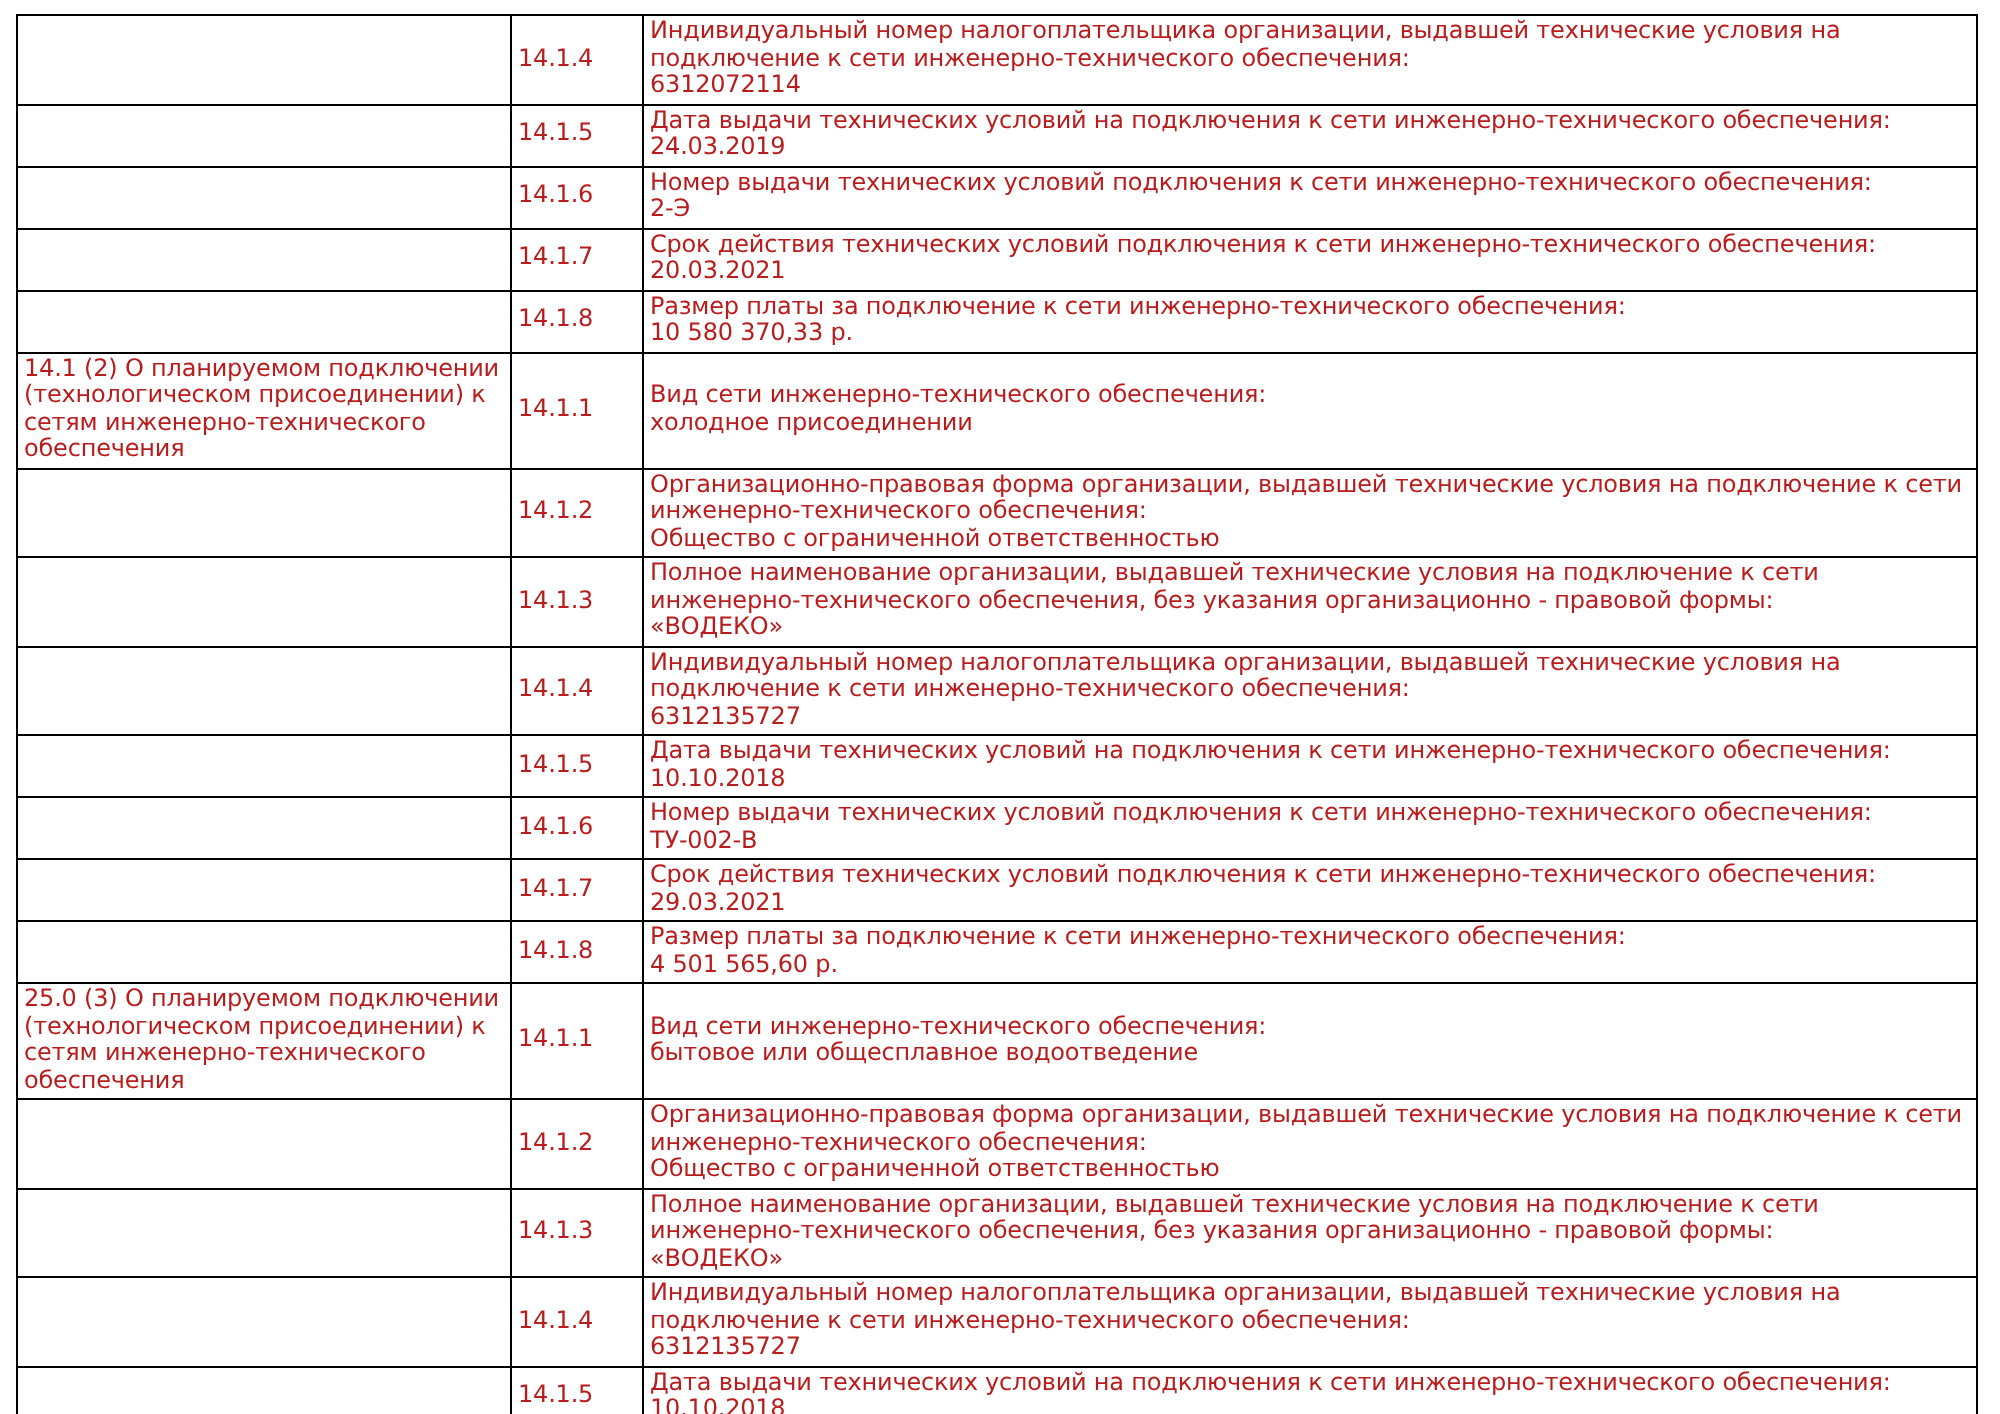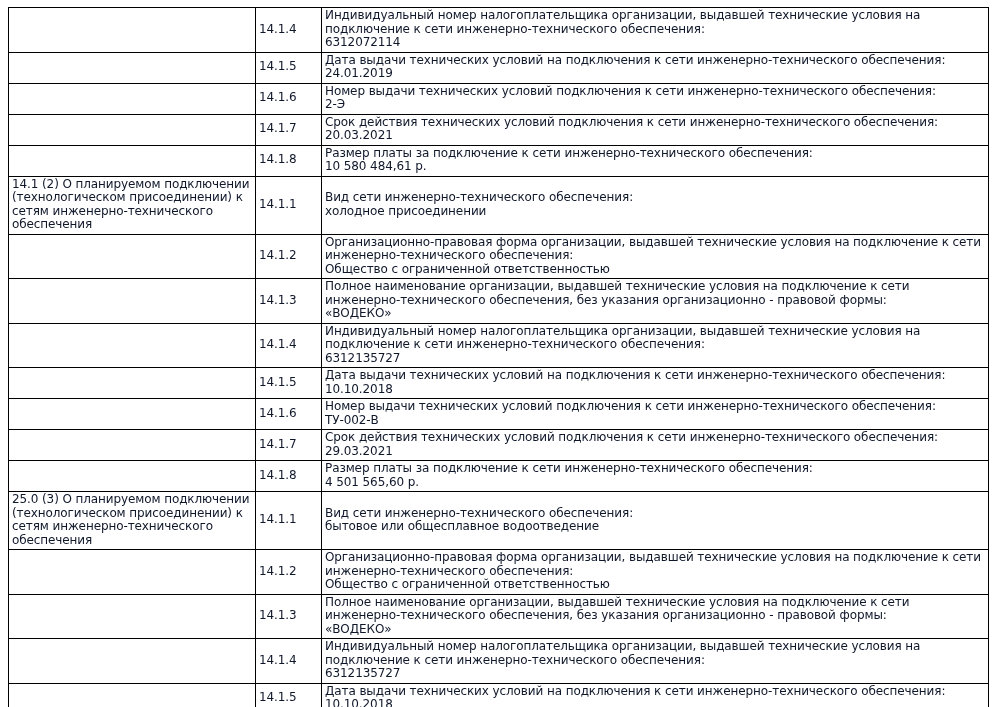--- a/index.html
+++ b/index.html
@@ -27,21 +27,21 @@
     border-collapse: collapse;
     background: #ffffff;
   }
   table.decl-table td {
     border: 1px solid #000000;
     vertical-align: middle;
     padding: 1px 3px 2px 3px;
     font-size: 12px;
     line-height: 13.5px;
     letter-spacing: -0.1px;
-    color: #0f172a;
+    color: #b91c1c;
     word-wrap: break-word;
   }
   td.col-section {
     width: 247px;
   }
   td.col-code {
     width: 66px;
   }
   td.col-content {
     width: 667px;
@@ -70,21 +70,21 @@
           <td class="col-content">
             <div class="row-label">Индивидуальный номер налогоплательщика организации, выдавшей технические условия на подключение к сети инженерно-технического обеспечения:</div>
             <div class="row-value">6312072114</div>
           </td>
         </tr>
         <tr>
           <td class="col-section"></td>
           <td class="col-code">14.1.5</td>
           <td class="col-content">
             <div class="row-label">Дата выдачи технических условий на подключения к сети инженерно-технического обеспечения:</div>
-            <div class="row-value">24.01.2019</div>
+            <div class="row-value">24.03.2019</div>
           </td>
         </tr>
         <tr>
           <td class="col-section"></td>
           <td class="col-code">14.1.6</td>
           <td class="col-content">
             <div class="row-label">Номер выдачи технических условий подключения к сети инженерно-технического обеспечения:</div>
             <div class="row-value">2-Э</div>
           </td>
         </tr>
@@ -94,21 +94,21 @@
           <td class="col-content">
             <div class="row-label">Срок действия технических условий подключения к сети инженерно-технического обеспечения:</div>
             <div class="row-value">20.03.2021</div>
           </td>
         </tr>
         <tr>
           <td class="col-section"></td>
           <td class="col-code">14.1.8</td>
           <td class="col-content">
             <div class="row-label">Размер платы за подключение к сети инженерно-технического обеспечения:</div>
-            <div class="row-value">10 580 484,61 р.</div>
+            <div class="row-value">10 580 370,33 р.</div>
           </td>
         </tr>
         <tr>
           <td class="col-section">14.1 (2) О планируемом подключении (технологическом присоединении) к сетям инженерно-технического обеспечения</td>
           <td class="col-code">14.1.1</td>
           <td class="col-content">
             <div class="row-label">Вид сети инженерно-технического обеспечения:</div>
             <div class="row-value">холодное присоединении</div>
           </td>
         </tr>

